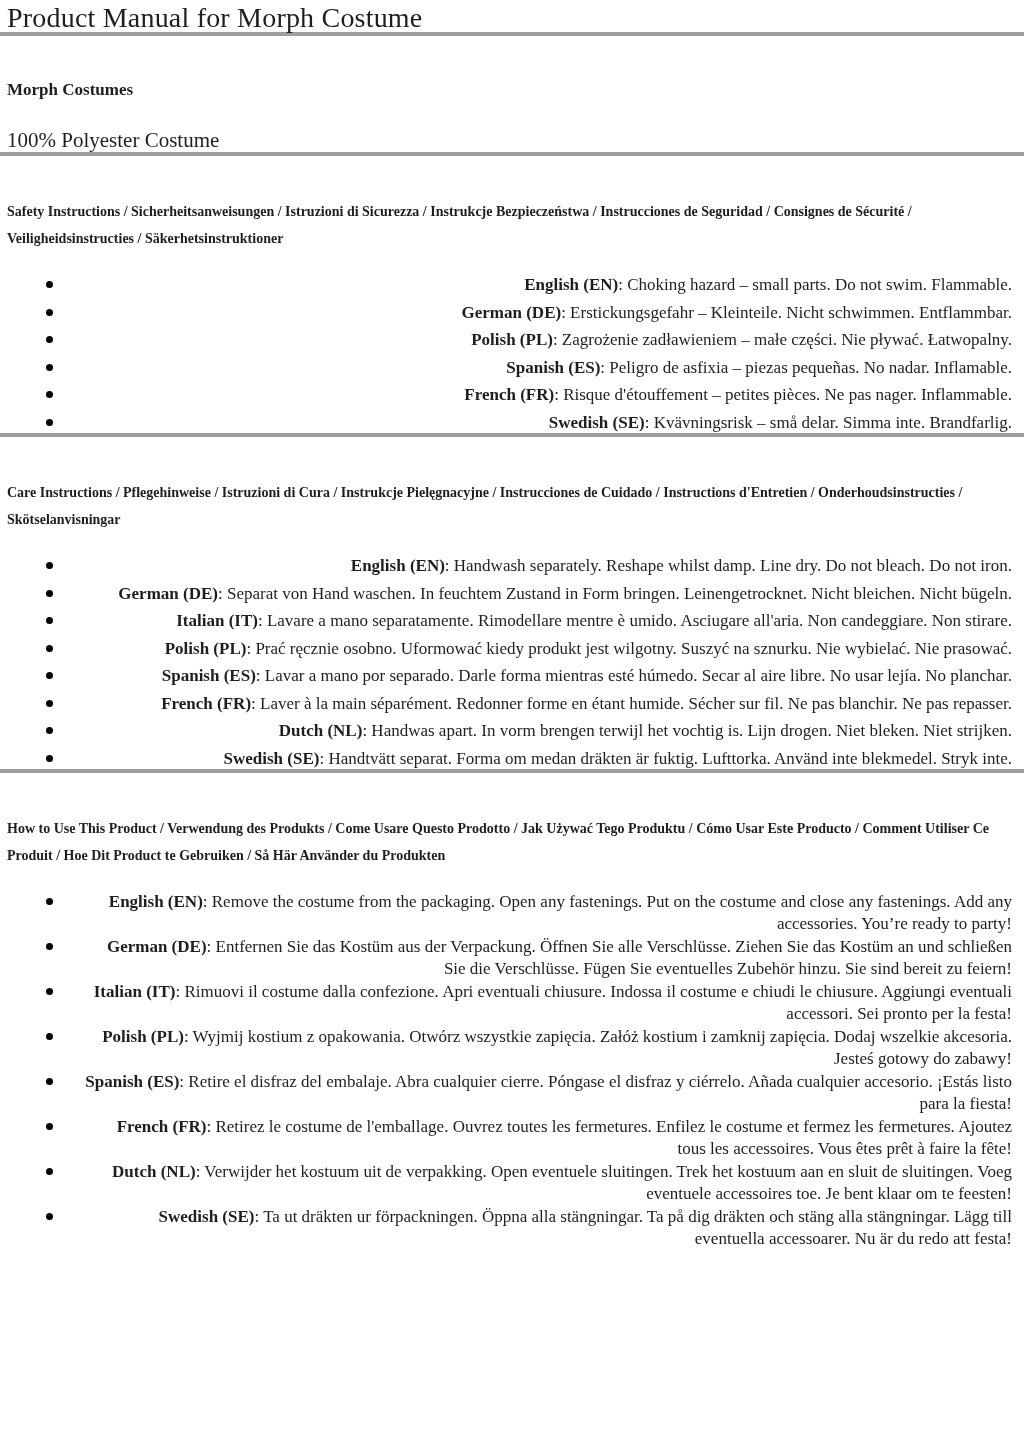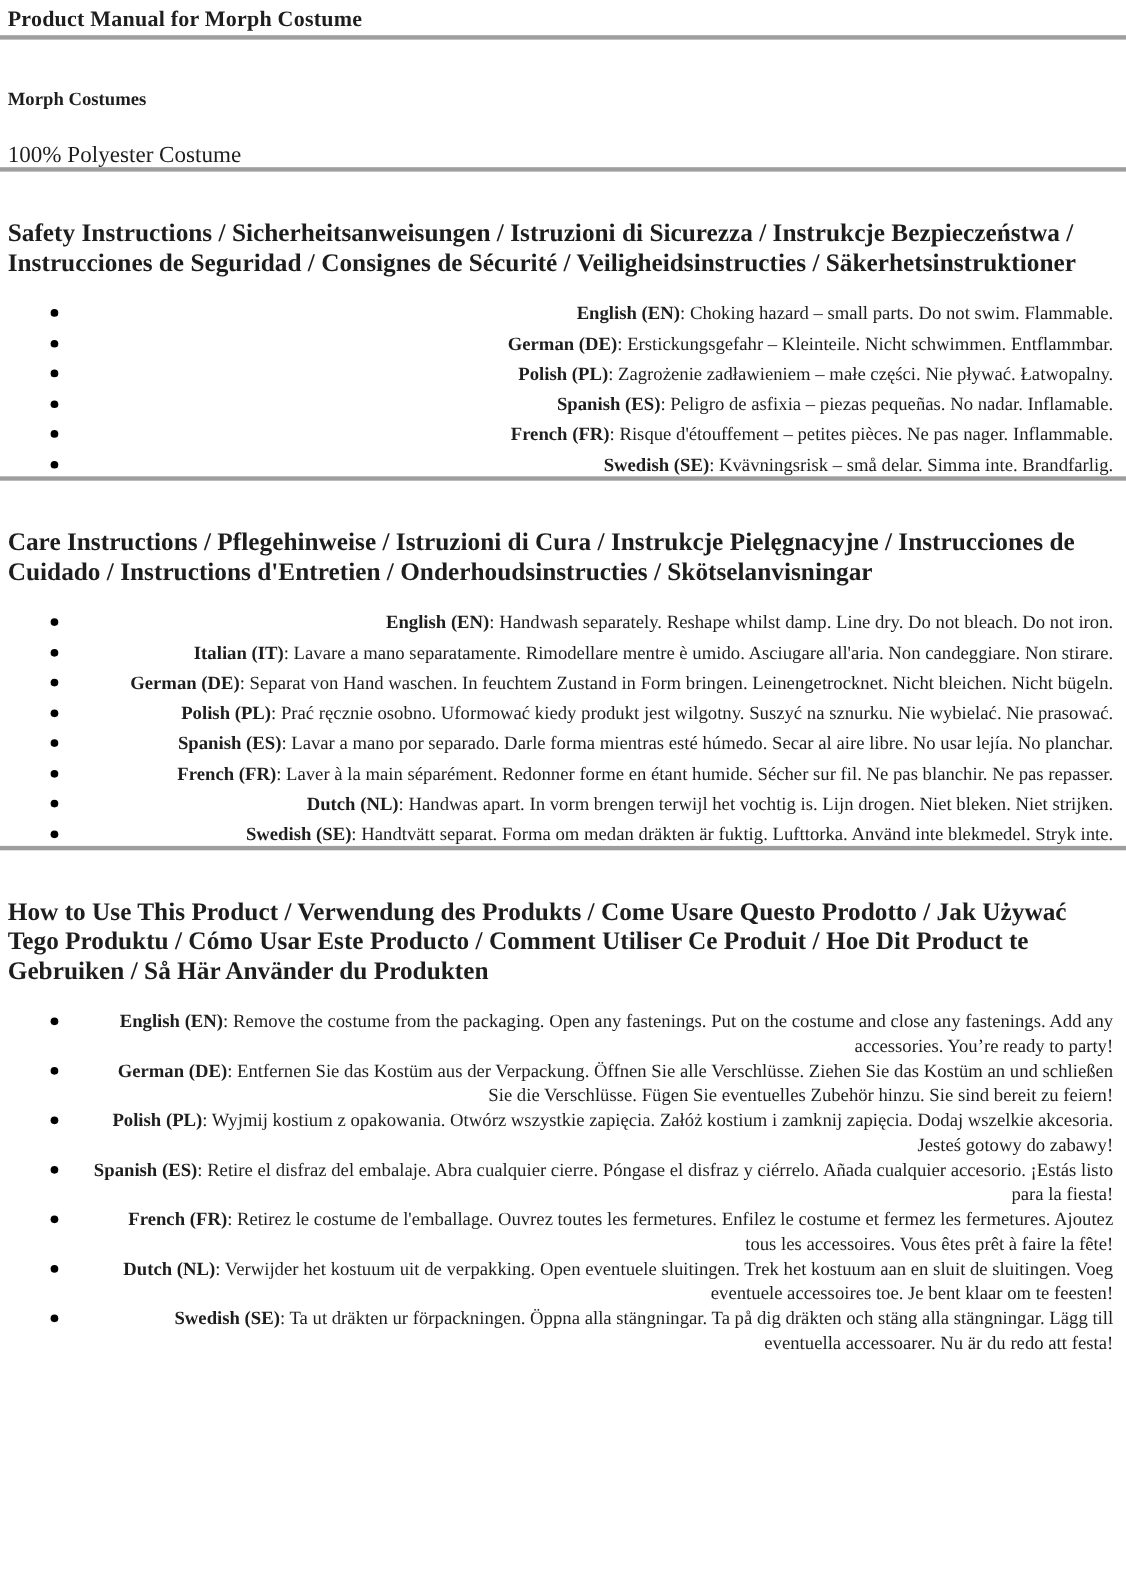--- a/index.html
+++ b/index.html
@@ -11,23 +11,23 @@
     width: 1024px;
     min-height: 1445px;
     font-family: "Liberation Serif", "DejaVu Serif", serif;
     color: #1e1e1e;
     -webkit-font-smoothing: antialiased;
   }
   .page { width: 1024px; }
   .pad { padding-left: 7px; padding-right: 12px; }
 
   h1.doc-title {
-    font-size: 20px;
+    font-size: 28px;
     line-height: 28px;
-    font-weight: bold;
+    font-weight: normal;
     margin: 4px 0 0 0;
     letter-spacing: 0.2px;
   }
 
   hr.rule {
     border: 0;
     height: 4px;
     margin: 0;
     background: linear-gradient(180deg, #b4b4b4 0%, #8d8d8d 100%);
   }
@@ -41,21 +41,21 @@
     font-weight: bold;
     margin: 42px 0 0 0;
   }
   p.material-line {
     font-size: 21px;
     line-height: 23px;
     margin: 28px 0 0 0;
   }
 
   h2.section-heading {
-    font-size: 23px;
+    font-size: 14px;
     line-height: 27px;
     font-weight: bold;
     margin: 42px 0 0 0;
   }
 
   ul.lang-list {
     list-style: none;
     margin: 22px 0 0 0;
     padding: 0 12px 0 52px;
   }
@@ -129,25 +129,25 @@
   <hr class="rule rule-between" style="background: rgb(158, 158, 158);">
 
   <section>
     <h2 class="section-heading pad">Care Instructions / Pflegehinweise / Istruzioni di Cura / Instrukcje Pielęgnacyjne / Instrucciones de Cuidado / Instructions d'Entretien / Onderhoudsinstructies / Skötselanvisningar</h2>
     <ul class="lang-list">
   <li>
     <span class="lbl">English (EN)</span><span class="txt">: Handwash separately. Reshape whilst damp. Line dry. Do not bleach. Do not iron.</span>
   </li>
 
   <li>
+    <span class="lbl">German (DE)</span><span class="txt">: Separat von Hand waschen. In feuchtem Zustand in Form bringen. Leinengetrocknet. Nicht bleichen. Nicht bügeln.</span>
+  </li>
+
+  <li>
     <span class="lbl">Italian (IT)</span><span class="txt">: Lavare a mano separatamente. Rimodellare mentre è umido. Asciugare all'aria. Non candeggiare. Non stirare.</span>
-  </li>
-
-  <li>
-    <span class="lbl">German (DE)</span><span class="txt">: Separat von Hand waschen. In feuchtem Zustand in Form bringen. Leinengetrocknet. Nicht bleichen. Nicht bügeln.</span>
   </li>
 
   <li>
     <span class="lbl">Polish (PL)</span><span class="txt">: Prać ręcznie osobno. Uformować kiedy produkt jest wilgotny. Suszyć na sznurku. Nie wybielać. Nie prasować.</span>
   </li>
 
   <li>
     <span class="lbl">Spanish (ES)</span><span class="txt">: Lavar a mano por separado. Darle forma mientras esté húmedo. Secar al aire libre. No usar lejía. No planchar.</span>
   </li>
 
@@ -171,20 +171,23 @@
     <h2 class="section-heading pad">How to Use This Product / Verwendung des Produkts / Come Usare Questo Prodotto / Jak Używać Tego Produktu / Cómo Usar Este Producto / Comment Utiliser Ce Produit / Hoe Dit Product te Gebruiken / Så Här Använder du Produkten</h2>
     <ul class="lang-list tight">
   <li>
     <span class="lbl">English (EN)</span><span class="txt">: Remove the costume from the packaging. Open any fastenings. Put on the costume and close any fastenings. Add any accessories. You’re ready to party!</span>
   </li>
 
   <li>
     <span class="lbl">German (DE)</span><span class="txt">: Entfernen Sie das Kostüm aus der Verpackung. Öffnen Sie alle Verschlüsse. Ziehen Sie das Kostüm an und schließen Sie die Verschlüsse. Fügen Sie eventuelles Zubehör hinzu. Sie sind bereit zu feiern!</span>
   </li>
 
+  <li>
+    <span class="lbl">Italian (IT)</span><span class="txt">: Rimuovi il costume dalla confezione. Apri eventuali chiusure. Indossa il costume e chiudi le chiusure. Aggiungi eventuali accessori. Sei pronto per la festa!</span>
+  </li>
 
   <li>
     <span class="lbl">Polish (PL)</span><span class="txt">: Wyjmij kostium z opakowania. Otwórz wszystkie zapięcia. Załóż kostium i zamknij zapięcia. Dodaj wszelkie akcesoria. Jesteś gotowy do zabawy!</span>
   </li>
 
   <li>
     <span class="lbl">Spanish (ES)</span><span class="txt">: Retire el disfraz del embalaje. Abra cualquier cierre. Póngase el disfraz y ciérrelo. Añada cualquier accesorio. ¡Estás listo para la fiesta!</span>
   </li>
 
   <li>

